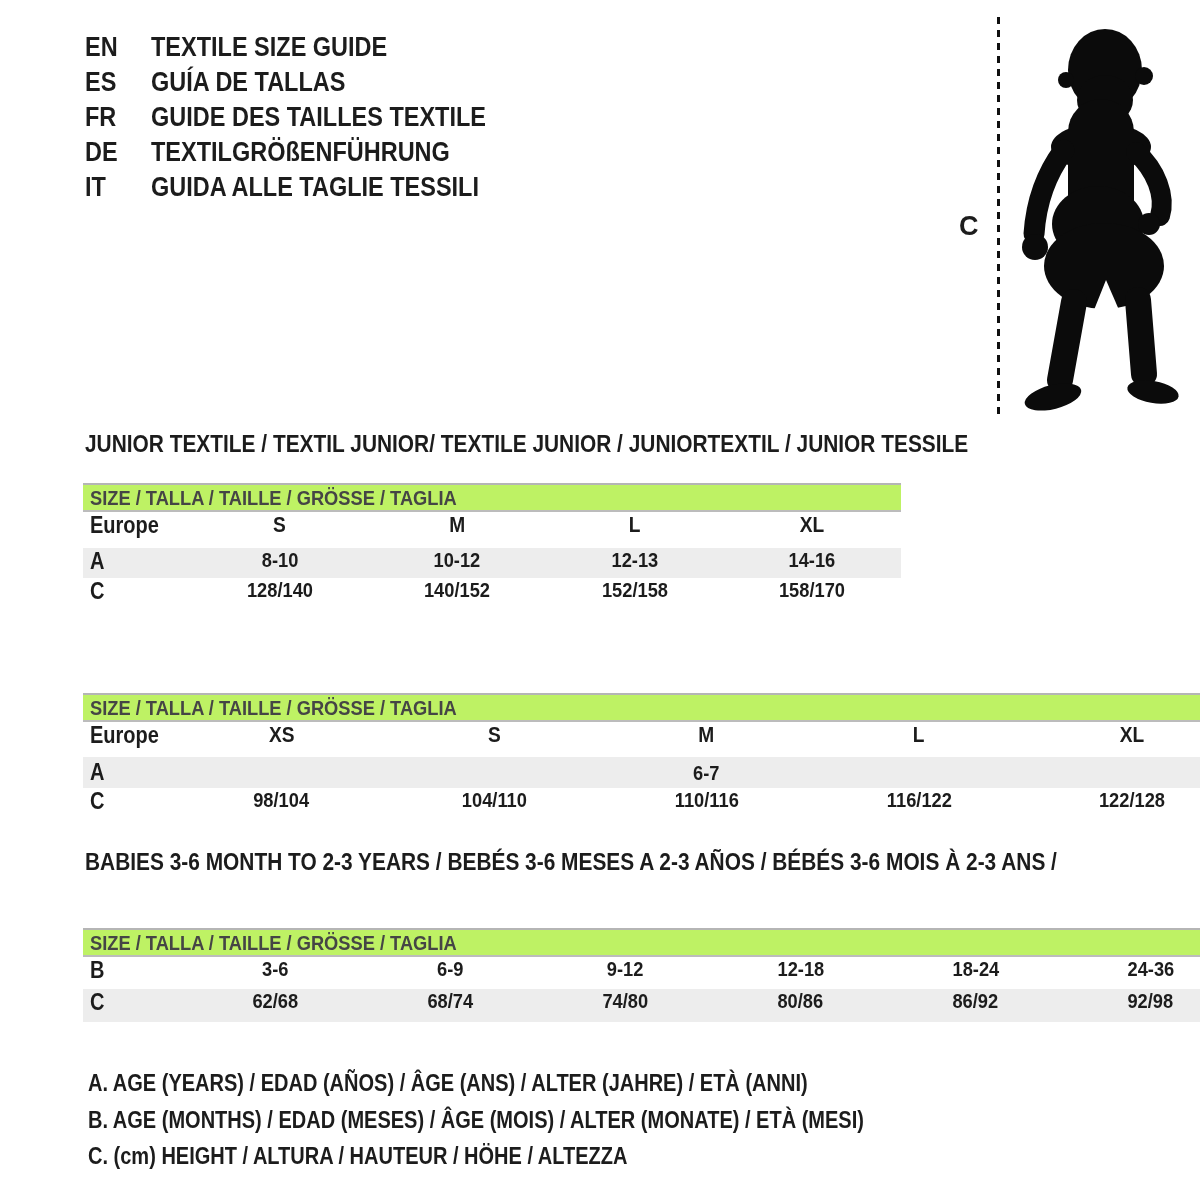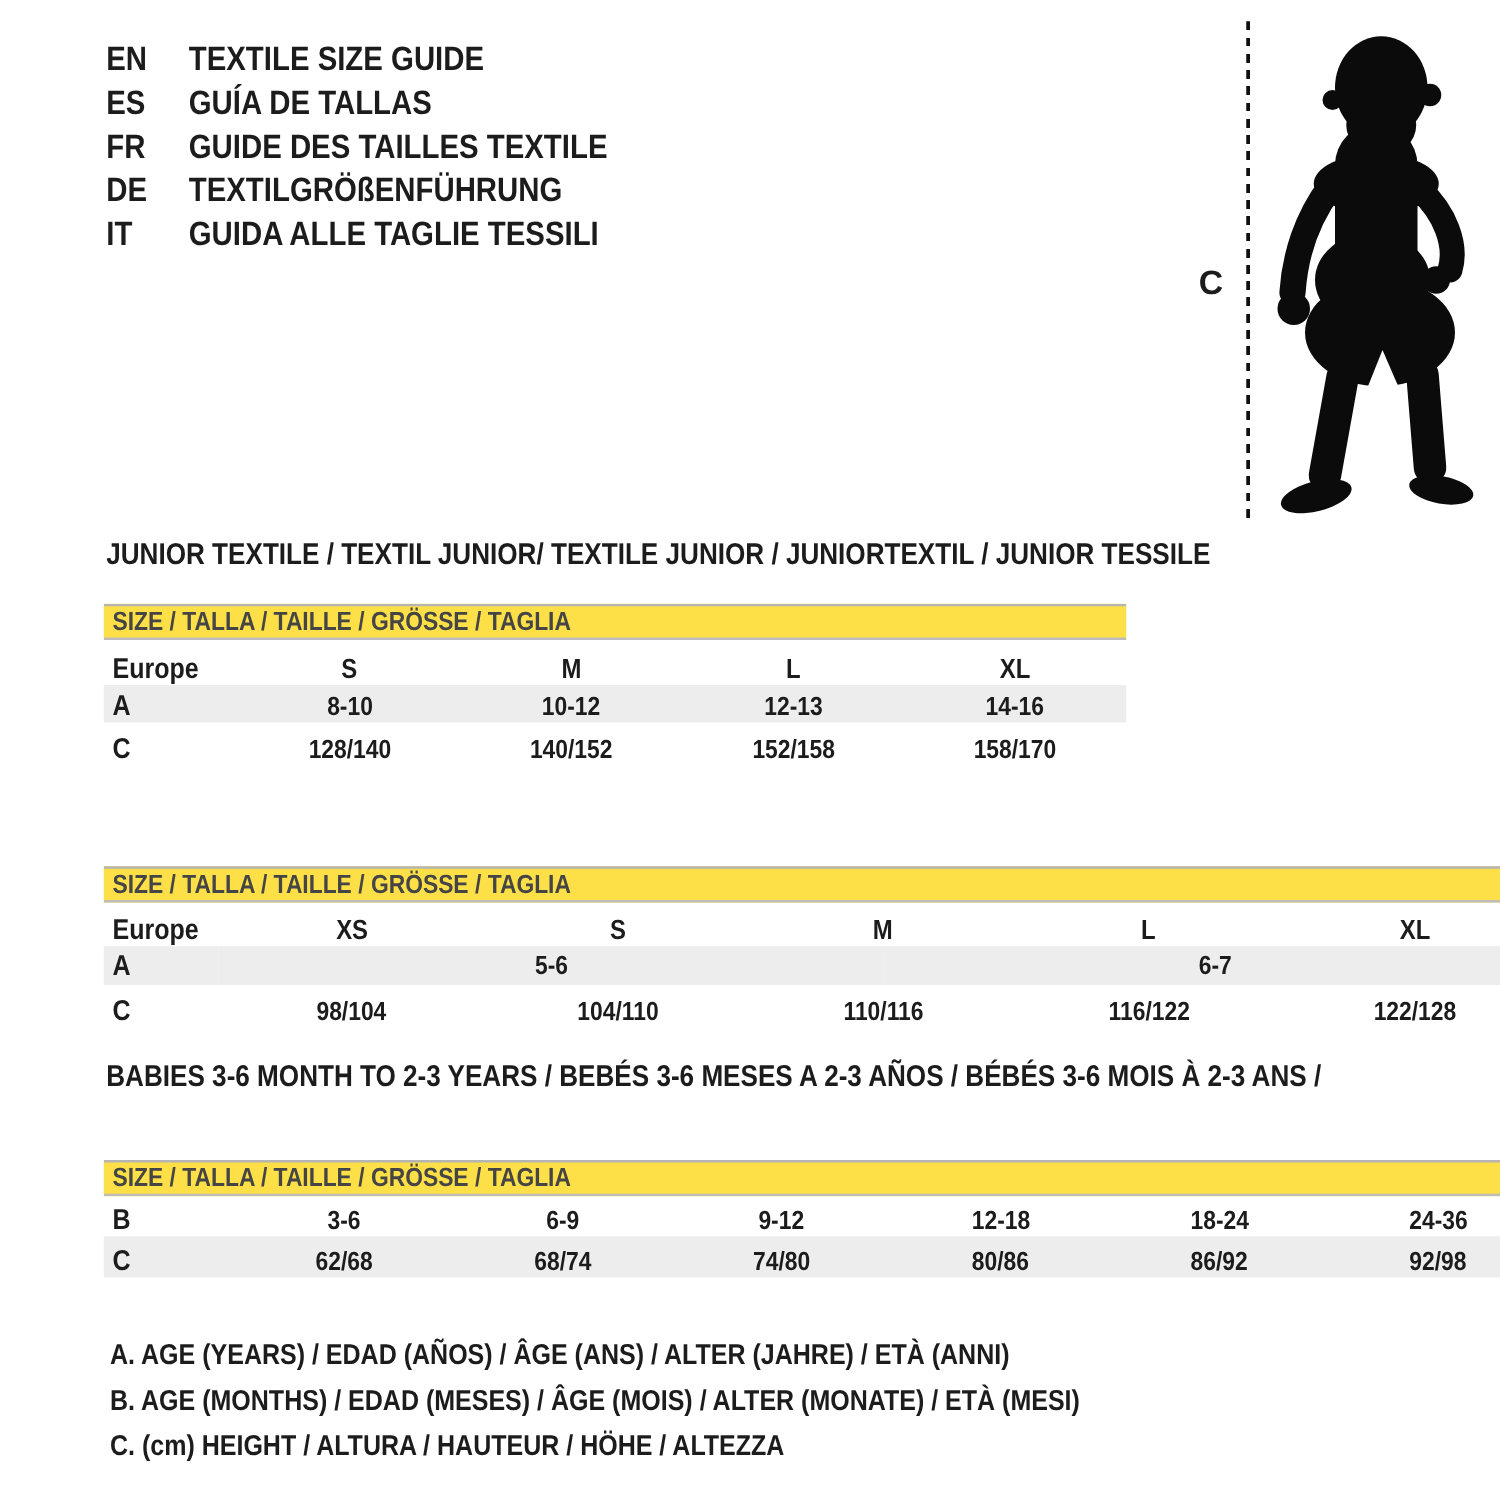--- a/index.html
+++ b/index.html
@@ -21,24 +21,24 @@
   .fig-label{position:absolute;left:911px;top:212px;font-size:27px;line-height:28px;}
   .silhouette{position:absolute;left:958px;top:14px;}
 
   
   .ttl{position:absolute;left:37px;font-size:24px;line-height:26px;white-space:nowrap;}
   .legend-line{position:absolute;left:40px;font-size:23px;line-height:26px;white-space:nowrap;}
   .subsup{font-size:15px;vertical-align:-3px;letter-spacing:0;}
 
   
   .tbl{position:absolute;left:35px;}
-  .bar{background:#fde047;color:#454545;font-size:21px;height:29px;display:flex;align-items:center;
+  .bar{background:#bef264;color:#454545;font-size:21px;height:29px;display:flex;align-items:center;
        padding-left:7px;box-sizing:border-box;
        box-shadow:inset 0 2px 0 #b5b5b5, inset 0 -2px 0 #bcbcbc;}
-  .row{display:flex;align-items:flex-end;font-size:21px;}
+  .row{display:flex;align-items:flex-start;font-size:21px;}
   .row .lbl{padding-left:7px;box-sizing:border-box;font-size:23px;}
   .row .v{flex:1;display:flex;justify-content:center;align-items:center;}
   .alt{background:#ededed;}
   .t-junior{width:818px;top:483px;}
   .t-junior .lbl{width:108px;}
   .t-children{width:1155px;top:693px;}
   .t-children .lbl{width:92px;}
   .t-babies{width:1155px;top:928px;}
   .t-babies .lbl{width:105px;}
   .r-euro{height:36px;font-size:22px;}
@@ -168,23 +168,20 @@
         </div>
       <div class="v">
           <span class="cxc">XL</span>
         </div>
     </div>
     <div class="row" style="height:31px">
       <div class="lbl" style="background:#ededed;height:100%;display:flex;align-items:center">
           <span class="cx">A</span>
         </div>
       <div class="v alt" style="height:100%">
-          <span class="cxc">5-6</span>
-        </div>
-      <div class="v alt" style="height:100%">
           <span class="cxc">6-7</span>
         </div>
     </div>
     <div class="row r-c">
       <div class="lbl"><span class="cx">C</span></div>
       <div class="v">
           <span class="cxc">98/104</span>
         </div>
       <div class="v">
           <span class="cxc">104/110</span>

